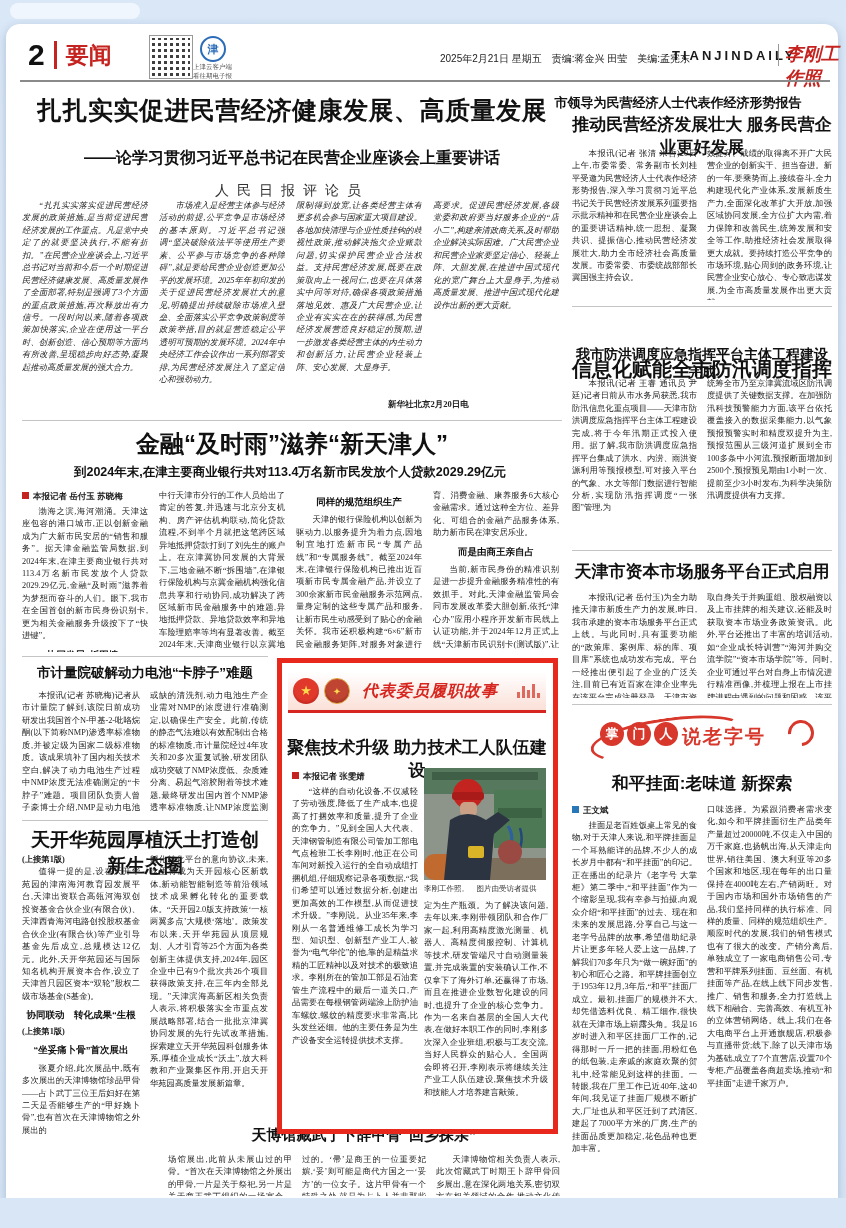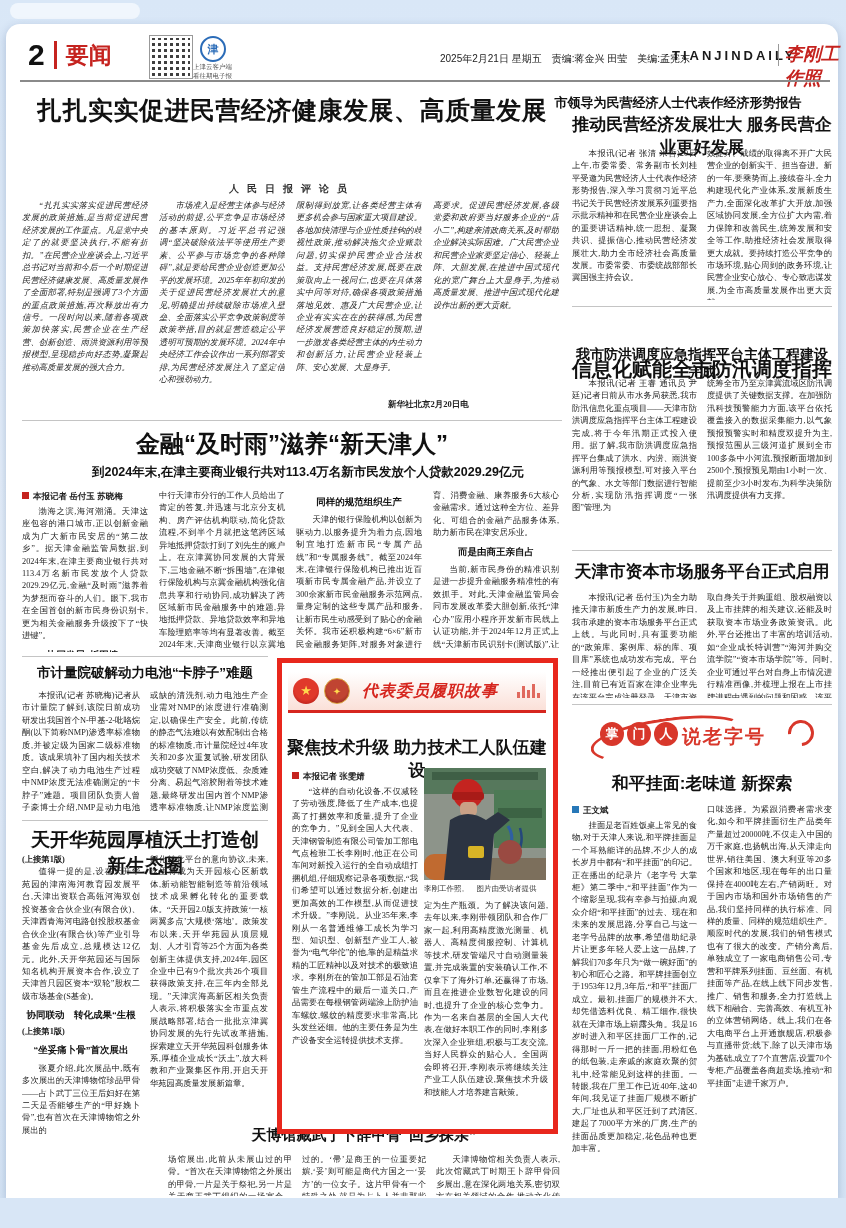--- a/index.html
+++ b/index.html
@@ -83,36 +83,37 @@
     <div>上津云客户端</div>
     <div>看往期电子报</div>
   </div>
   <div class="abs dateline-top" style="left:440px;top:52px;">2025年2月21日 星期五　责编:蒋金兴 田莹　美编:孟宪东</div>
   <div class="abs men" style="left:672px;top:48px;">TIANJINDAILY</div>
   <div class="abs" style="left:778px;top:44px;width:1px;height:22px;background:#999;"></div>
   <div class="abs mcn" style="left:785px;top:42px;">李刚工作照</div>
   <div class="hrule" style="left:20px;top:80px;width:810px;"></div>
 
   <div class="abs hd" style="left:22px;top:94px;width:540px;font-size:25px;letter-spacing:.5px;">扎扎实实促进民营经济健康发展、高质量发展</div>
-  <div class="abs" style="left:22px;top:182px;width:540px;font-size:10px;text-align:center;letter-spacing:8px;color:#333;font-weight:bold;">人民日报评论员</div>
+  <div class="abs hd" style="left:22px;top:148px;width:540px;font-size:16px;">——论学习贯彻习近平总书记在民营企业座谈会上重要讲话</div>
+  <div class="abs" style="left:22px;top:182px;width:540px;font-size:14px;text-align:center;letter-spacing:8px;color:#333;">人民日报评论员</div>
   <div class="colrow" style="left:22px;top:200px;width:540px;height:218px;gap:11px;">
-    <div class="bodytxt ind" style="width:126px;font-style:italic;">“扎扎实实落实促进民营经济发展的政策措施,是当前促进民营经济发展的工作重点。凡是党中央定了的就要坚决执行,不能有折扣。”在民营企业座谈会上,习近平总书记对当前和今后一个时期促进民营经济健康发展、高质量发展作了全面部署,特别是强调了3个方面的重点政策措施,再次释放出有力信号。一段时间以来,随着各项政策加快落实,民营企业在生产经营、创新创造、雨洪资源利用等预报模型,呈现稳步向好态势,凝聚起推动高质量发展的强大合力。</div>
+    <div class="bodytxt ind" style="width:126px;font-style:italic;">“扎扎实实落实促进民营经济发展的政策措施,是当前促进民营经济发展的工作重点。凡是党中央定了的就要坚决执行,不能有折扣。”在民营企业座谈会上,习近平总书记对当前和今后一个时期促进民营经济健康发展、高质量发展作了全面部署,特别是强调了3个方面的重点政策措施,再次释放出有力信号。一段时间以来,随着各项政策加快落实,企业在使用这一平台时、创新创造、信心预期等方面均有所改善,呈现稳步向好态势,凝聚起推动高质量发展的强大合力。</div>
     <div class="bodytxt ind" style="width:126px;font-style:italic;">市场准入是经营主体参与经济活动的前提,公平竞争是市场经济的基本原则。习近平总书记强调“坚决破除依法平等使用生产要素、公平参与市场竞争的各种障碍”,就是要给民营企业创造更加公平的发展环境。2025年年初印发的关于促进民营经济发展壮大的意见,明确提出持续破除市场准入壁垒、全面落实公平竞争政策制度等政策举措,目的就是营造稳定公平透明可预期的发展环境。2024年中央经济工作会议作出一系列部署安排,为民营经济发展注入了坚定信心和强劲动力。</div>
     <div class="bodytxt" style="width:126px;font-style:italic;">限制得到放宽,让各类经营主体有更多机会参与国家重大项目建设。各地加快清理与企业性质挂钩的歧视性政策,推动解决拖欠企业账款问题,切实保护民营企业合法权益。支持民营经济发展,既要在政策取向上一视同仁,也要在具体落实中同等对待,确保各项政策措施落地见效、惠及广大民营企业,让企业有实实在在的获得感,为民营经济发展营造良好稳定的预期,进一步激发各类经营主体的内生动力和创新活力,让民营企业轻装上阵、安心发展、大显身手。</div>
     <div class="bodytxt" style="width:126px;font-style:italic;">高要求。促进民营经济发展,各级党委和政府要当好服务企业的“店小二”,构建亲清政商关系,及时帮助企业解决实际困难。广大民营企业和民营企业家要坚定信心、轻装上阵、大胆发展,在推进中国式现代化的宽广舞台上大显身手,为推动高质量发展、推进中国式现代化建设作出新的更大贡献。</div>
   </div>
   <div class="abs" style="left:388px;top:399px;font-size:8.5px;font-weight:bold;">新华社北京2月20日电</div>
 
   <div class="rule" style="left:22px;top:420px;width:540px;"></div>
   <div class="abs hd" style="left:22px;top:428px;width:540px;font-size:24px;">金融“及时雨”滋养“新天津人”</div>
-  <div class="abs hd" style="left:38px;top:464px;width:540px;font-size:12.5px;">到2024年末,在津主要商业银行共对113.4万名新市民发放个人贷款2029.29亿元</div>
+  <div class="abs hd" style="left:20px;top:464px;width:540px;font-size:12.5px;">到2024年末,在津主要商业银行共对113.4万名新市民发放个人贷款2029.29亿元</div>
   <div class="colrow" style="left:22px;top:490px;width:540px;height:162px;gap:11px;">
     <div style="width:126px;">
       <div class="bodytxt byl"><span class="sq"></span><span>本报记者 岳付玉 苏晓梅</span></div>
-      <div class="bodytxt ind">渤海之滨,海河潮涌。天津这座包容的港口城市,正以创新金融成为广大新市民安居的“第二故乡”。据天津金融监管局数据,到2024年末,在津主要商业银行共对113.4万名新市民发放个人贷款2029.29亿元,金融“及时雨”滋养着为梦想而奋斗的人们。眼下,我市在全国首创的新市民身份识别卡,更为相关金融服务升级按下了“快进键”。</div>
+      <div class="bodytxt ind">渤海之滨,海河潮涌。天津这座包容的港口城市,正以创新金融成为广大新市民安居的“销售和服务”。据天津金融监管局数据,到2024年末,在津主要商业银行共对113.4万名新市民发放个人贷款2029.29亿元,金融“及时雨”滋养着为梦想而奋斗的人们。眼下,我市在全国首创的新市民身份识别卡,更为相关金融服务升级按下了“快进键”。</div>
       <div class="bodytxt subh">协同发展“拆围墙”</div>
 
     </div>
     <div class="bodytxt" style="width:126px;">中行天津市分行的工作人员给出了肯定的答复,并迅速与北京分支机构、房产评估机构联动,简化贷款流程,不到半个月就把这笔跨区域异地抵押贷款打到了刘先生的账户上。在京津冀协同发展的大背景下,三地金融不断“拆围墙”,在津银行保险机构与京冀金融机构强化信息共享和行动协同,成功解决了跨区域新市民金融服务中的难题,异地抵押贷款、异地贷款效率和异地车险理赔率等均有显著改善。截至2024年末,天津商业银行以京冀地区房产为抵押,联动当地分行发放新市民贷款余额合计84.97亿元,为跨区域工作生活的新市民提供了坚实的金融后盾。</div>
     <div style="width:126px;">
       <div class="bodytxt subh">同样的规范组织生产</div>
       <div class="bodytxt ind">天津的银行保险机构以创新为驱动力,以服务提升为着力点,因地制宜地打造新市民“专属产品线”和“专属服务线”。截至2024年末,在津银行保险机构已推出近百项新市民专属金融产品,并设立了300余家新市民金融服务示范网点,量身定制的这些专属产品和服务,让新市民生动感受到了贴心的金融关怀。我市还积极构建“6×6”新市民金融服务矩阵,对服务对象进行精准分类,横向涵盖个体工商户及小微企业主、新就业形态从业人员、新毕业大学生、高端科技人才、产业工人、投靠子女老人6类重点人群,纵向聚焦</div>
     </div>
     <div style="width:126px;">
       <div class="bodytxt">育、消费金融、康养服务6大核心金融需求。通过这种全方位、差异化、可组合的金融产品服务体系,助力新市民在津安居乐业。</div>

